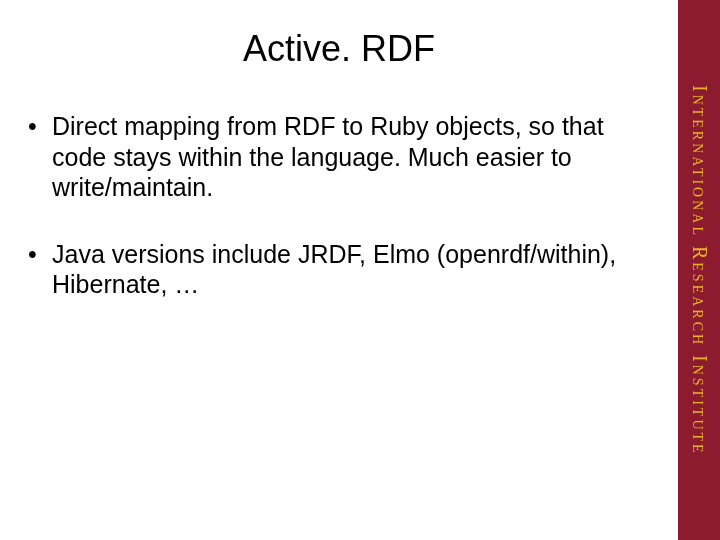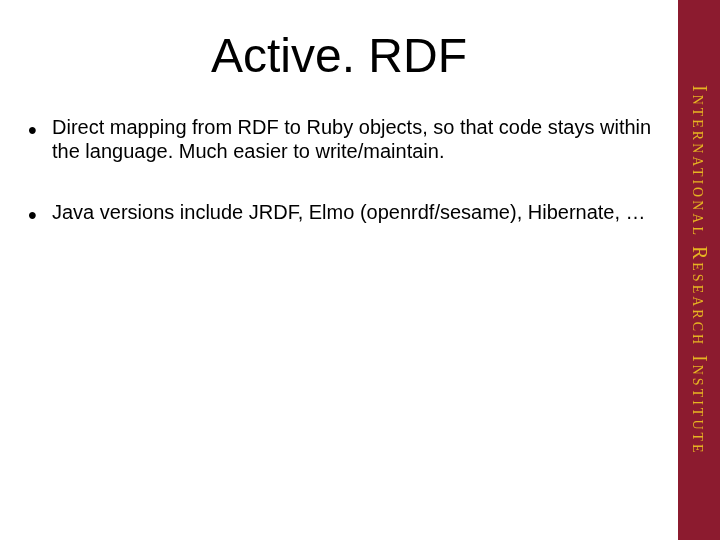--- a/index.html
+++ b/index.html
@@ -8,28 +8,28 @@
     font-family: Arial, Helvetica, sans-serif;
     background: #fff;
     display: flex;
   }
   .main {
     flex: 1;
     padding: 28px 24px 0 24px;
     color: #000;
   }
   .title {
-    font-size: 48px;
+    font-size: 36px;
     font-weight: 400;
     text-align: center;
-    margin-bottom: 32px;
+    margin-bottom: 41px;
   }
   .bullets {
     list-style: none;
-    font-size: 20px;
+    font-size: 25px;
     line-height: 1.22;
   }
   .bullets li {
     position: relative;
     padding-left: 28px;
     margin-bottom: 36px;
   }
   .bullets li::before {
     content: "•";
     position: absolute;
@@ -57,19 +57,19 @@
     white-space: nowrap;
   }
 </style>
 </head>
 <body>
 
 <div class="main">
   <h1 class="title">Active. RDF</h1>
   <ul class="bullets">
     <li>Direct mapping from RDF to Ruby objects, so that code stays within the language. Much easier to write/maintain.</li>
-    <li>Java versions include JRDF, Elmo (openrdf/sesame), Hibernate, …</li>
+    <li>Java versions include JRDF, Elmo (openrdf/within), Hibernate, …</li>
   </ul>
 </div>
 
 <div class="sidebar">
   <div class="sidebar-text">International Research Institute</div>
 </div>
 
 </body></html>

